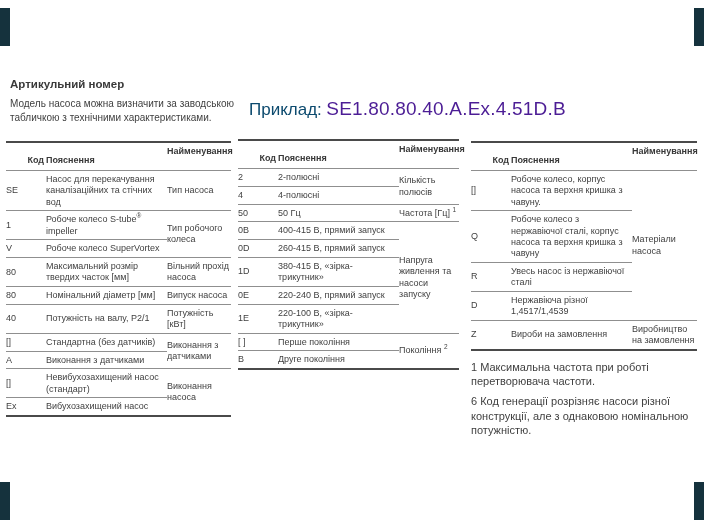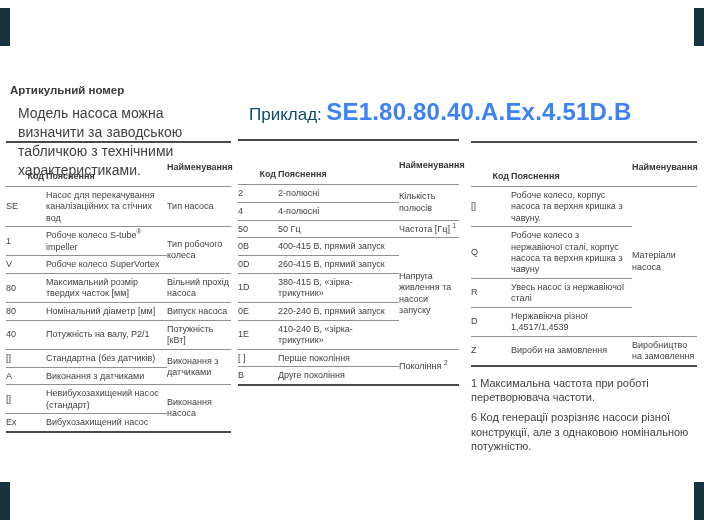--- a/index.html
+++ b/index.html
@@ -7,45 +7,45 @@
     width:704px;height:528px;background:#ffffff;position:relative;overflow:hidden;
     font-family:"Liberation Sans", sans-serif;color:#3f3f3f;
     -webkit-font-smoothing:antialiased;
   }
   .corner-mark{position:absolute;width:10px;height:38px;background:#15323d;}
   .corner-tl{left:0;top:8px;}
   .corner-tr{right:0;top:8px;}
   .corner-bl{left:0;bottom:8px;}
   .corner-br{right:0;bottom:8px;}
 
-  .intro{position:absolute;left:10px;top:84px;width:226px;}
+  .intro{position:absolute;left:10px;top:78px;width:226px;}
   .intro h1{font-size:11.5px;font-weight:bold;margin:0 0 7px 0;color:#3a3a3a;}
-  .intro p{font-size:14px;line-height:1.35;margin:8px;}
+  .intro p{font-size:10px;line-height:1.35;margin:0;}
 
   .example{position:absolute;left:249px;top:98px;white-space:nowrap;}
   .example .ex-label{font-size:17px;color:#0c4a6e;}
-  .example .ex-code{font-size:24px;font-weight:bold;color:#3b82f6;letter-spacing:0.2px;}
+  .example .ex-code{font-size:19px;font-weight:normal;color:#4c1d95;letter-spacing:0.2px;}
 
   .tkt{position:absolute;}
   #table-pump{left:6px;top:141px;width:225px;}
   #table-electrical{left:238px;top:139px;width:221px;}
   #col-right{left:471px;top:141px;width:226px;}
 
   table{
     border-collapse:collapse;width:100%;table-layout:fixed;
     font-size:9px;line-height:1.25;color:#3f3f3f;
     border-top:2px solid #4a4a4a;border-bottom:2px solid #4a4a4a;
   }
   th{
     font-weight:bold;text-align:left;border-bottom:1px solid #8f8f8f;
     padding:3px 2px 4px 0;height:20px;color:#383838;
   }
   th.h-code{width:38px;vertical-align:bottom;text-align:right;}
   th.h-expl{width:119px;vertical-align:bottom;}
-  th.h-name{vertical-align:top;white-space:nowrap;padding-top:19px;}
+  th.h-name{vertical-align:top;white-space:nowrap;padding-top:3px;}
   td{
     border-bottom:1px solid #8f8f8f;vertical-align:middle;
     padding:3px 3px 2.5px 0;
   }
   td.no-bb{border-bottom:none;}
   td.c-name{padding-right:0;}
   sup{font-size:6.5px;line-height:0;vertical-align:super;}
 
   .footnotes{margin-top:9px;width:228px;font-size:11px;line-height:1.3;}
   .footnotes p{margin:0 0 6px 0;}
@@ -164,21 +164,21 @@
         <tr>
           <td class="c-code">1D</td>
           <td class="c-expl">380-415 В, «зірка-трикутник»</td>
         </tr>
         <tr>
           <td class="c-code">0E</td>
           <td class="c-expl">220-240 В, прямий запуск</td>
         </tr>
         <tr>
           <td class="c-code">1E</td>
-          <td class="c-expl">410-240 В, «зірка-трикутник»</td>
+          <td class="c-expl">220-100 В, «зірка-трикутник»</td>
         </tr>
         <tr>
           <td class="c-code">[ ]</td>
           <td class="c-expl">Перше покоління</td>
           <td class="c-name no-bb" rowspan="2">Покоління <sup>2</sup></td>
         </tr>
         <tr>
           <td class="c-code no-bb">B</td>
           <td class="c-expl no-bb">Друге покоління</td>
         </tr>

